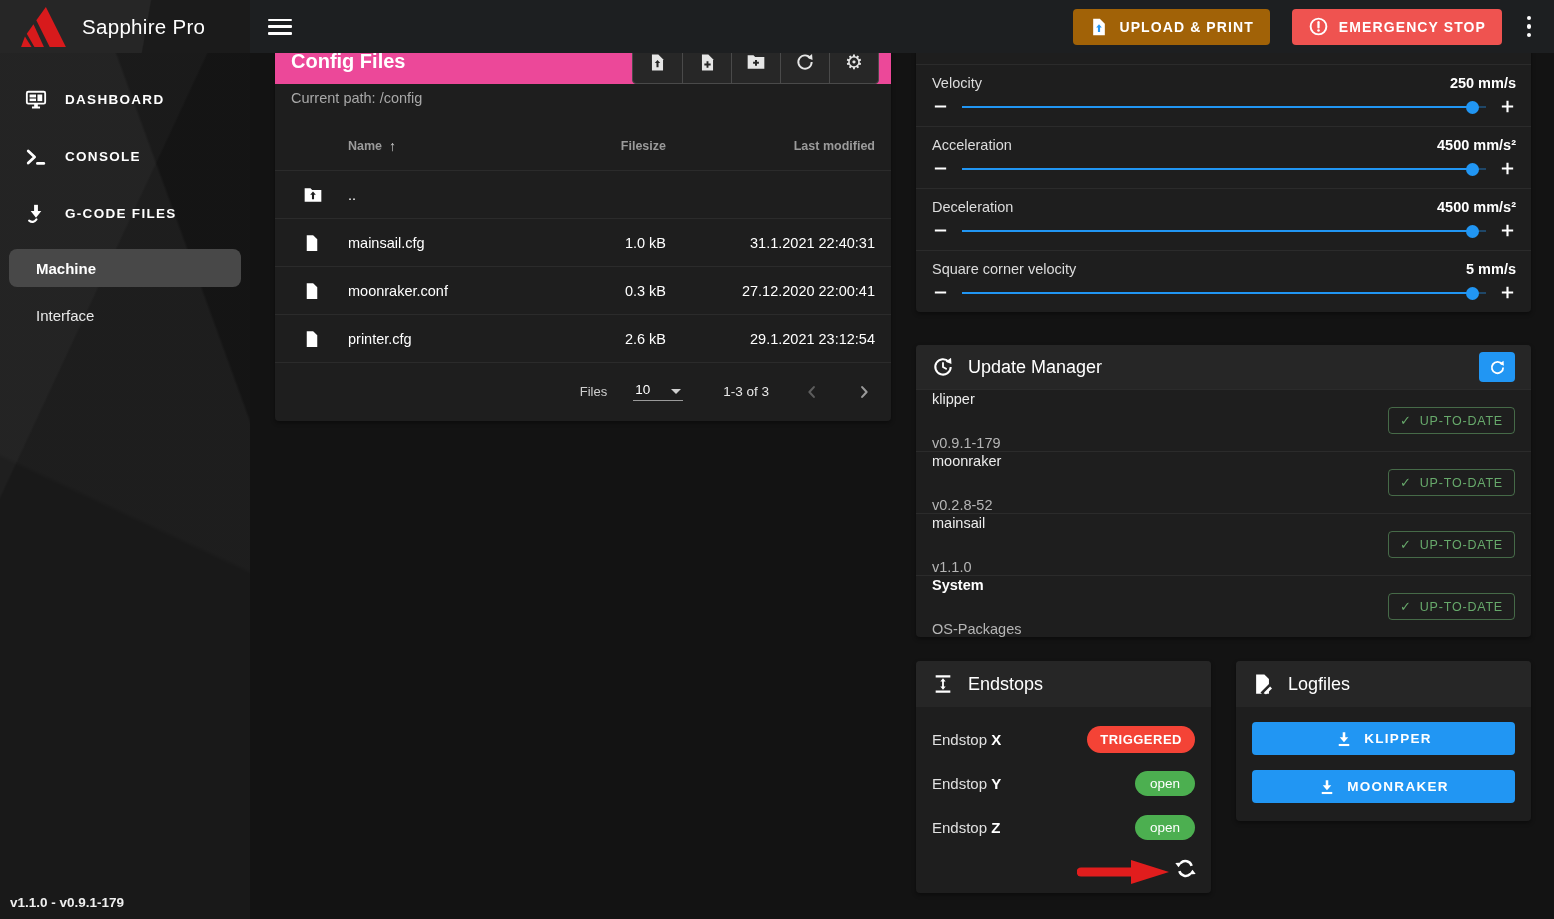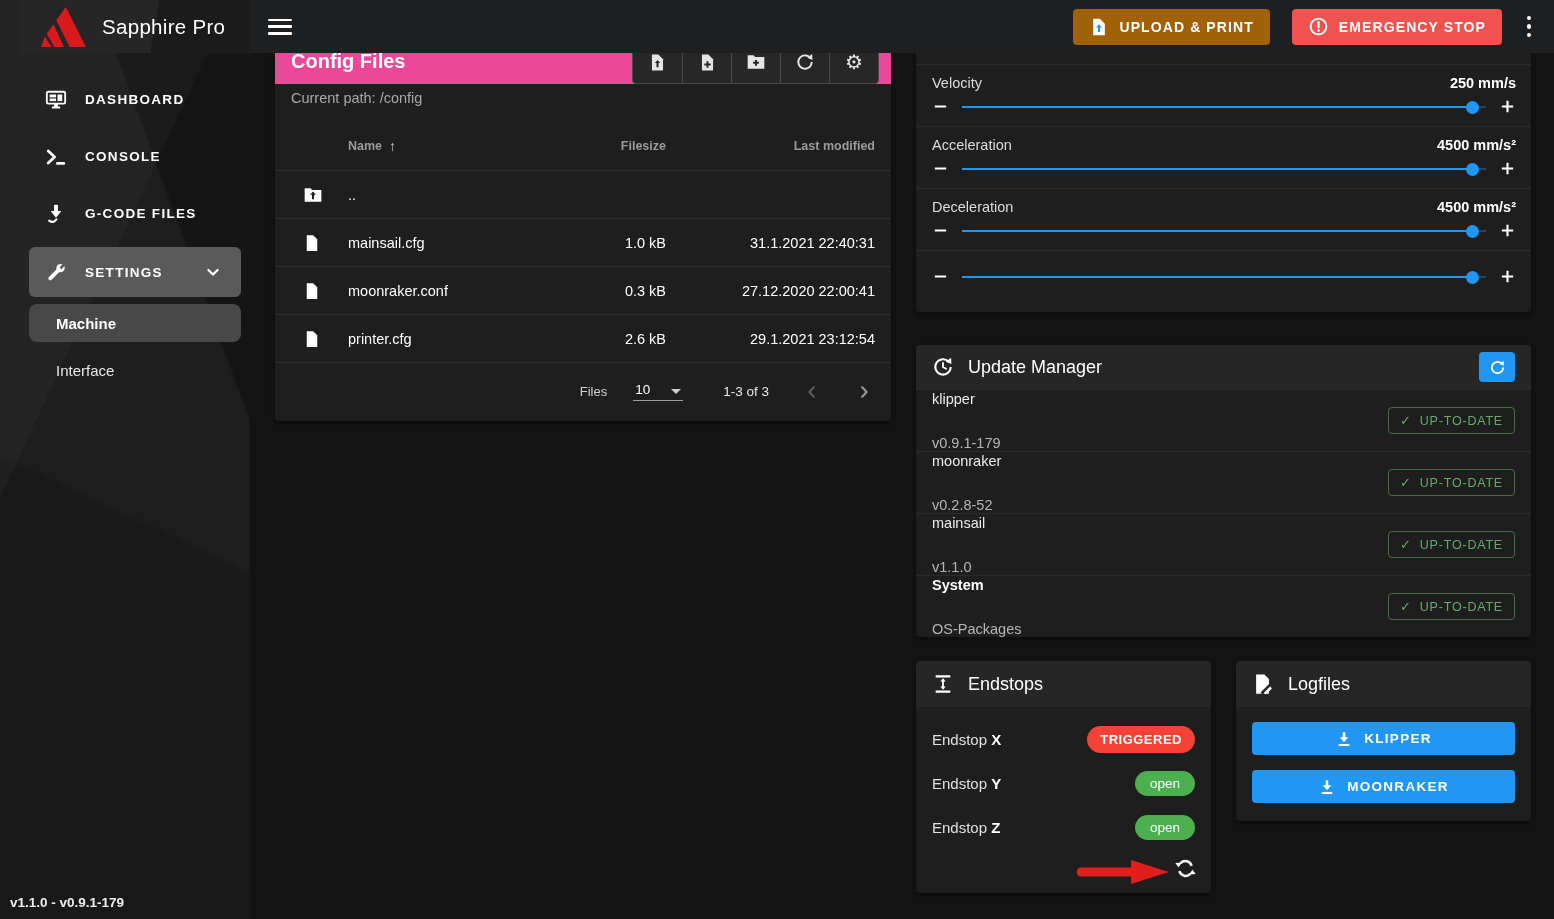--- a/index.html
+++ b/index.html
@@ -21,21 +21,21 @@
   .dots-menu { width:26px; height:26px; margin:0 12px 0 14px; display:flex; flex-direction:column;
     align-items:center; justify-content:center; gap:4px; cursor:pointer; }
   .dots-menu i { width:4.4px; height:4.4px; border-radius:50%; background:#fff; }
 
   
   .sidebar { position:absolute; left:0; top:0; width:250px; height:919px; z-index:30;
     background:
       linear-gradient(115deg, rgba(255,255,255,0.028) 0 34%, rgba(255,255,255,0) 34.4%),
       linear-gradient(250deg, rgba(0,0,0,0.30) 0 26%, rgba(0,0,0,0) 26.5%),
       linear-gradient(205deg, rgba(255,255,255,0.018) 0 55%, rgba(255,255,255,0) 55.5%),
-      #191919; padding-left: 20px; }
+      #191919; }
   .brand { height:53px; display:flex; align-items:center; padding-left:20px;
     background:linear-gradient(100deg, #262626 58%, #1b1b1b 58.5%); }
   .brand-title { color:#fff; font-size:20.5px; font-weight:500; margin-left:16px; letter-spacing:.3px; }
   .nav { padding-top:18px;text-align:right; }
   .nav-item { height:57px; display:flex; align-items:center; padding-left:25px; cursor:pointer; }
   .nav-item .lbl { color:#fff; font-size:13.5px; font-weight:bold; letter-spacing:1.3px; margin-left:18px; }
   .nav-item.pill { margin:5px 9px 0 9px; padding-left:16px; height:50px; border-radius:6px; background:#5a5a5a; }
   .nav-sub { margin:7px 9px 0 9px; height:38px; border-radius:8px; display:flex; align-items:center;
     padding-left:27px; color:#fff; font-size:15px; font-weight:bold; cursor:pointer; }
   .nav-sub.active { background:#484848; }
@@ -203,33 +203,20 @@
       <div class="nav-item">
         <span style="display:flex">
           <svg width="22" height="22" viewBox="0 0 24 24">
               <path d="M12 2 v7.5" stroke="#fff" stroke-width="4.2"></path>
               <path d="M6.2 8.6 h11.6 L12 16 Z" fill="#fff"></path>
               <path d="M4.5 19.2 q4.5 3.4 8 -1.4" stroke="#fff" stroke-width="2.3" fill="none" stroke-linecap="round"></path>
             </svg>
         </span>
         <span class="lbl">G-CODE FILES</span>
       </div>
-      <div class="nav-item pill">
-        <span style="display:flex">
-          <svg width="22" height="22" viewBox="0 0 24 24">
-              <path d="M21.5 7.7c0 2.6-2.1 4.7-4.7 4.7-.5 0-1-.1-1.4-.2l-8.2 8.2c-.8.8-2.1.8-2.9 0s-.8-2.1 0-2.9l8.2-8.2c-.2-.5-.2-.9-.2-1.4 0-2.6 2.1-4.7 4.7-4.7.7 0 1.4.2 2 .5l-3.2 3.1 2.2 2.2 3.1-3.2c.2.6.4 1.2.4 1.9z" fill="#fff"></path>
-            </svg>
-        </span>
-        <span class="lbl">SETTINGS</span>
-        <span class="chev-settings">
-          <svg width="20" height="20" viewBox="0 0 24 24">
-              <path d="M6.5 9.5 l5.5 5.5 5.5-5.5" stroke="#fff" stroke-width="2.6" fill="none" stroke-linecap="round" stroke-linejoin="round"></path>
-            </svg>
-        </span>
-      </div>
       <div class="nav-sub active">
         <span>Machine</span>
       </div>
       <div class="nav-sub plain">
         <span>Interface</span>
       </div>
     </div>
 
     <div class="side-version">v1.1.0 - v0.9.1-179</div>
   </div>
@@ -431,20 +418,24 @@
           </div>
           <span class="stepper">
               <svg width="17" height="17" viewBox="0 0 24 24">
                 <path d="M4 12 h16 M12 4 v16" stroke="#fff" stroke-width="3"></path>
               </svg>
             </span>
         </div>
       </div>
 
       <div class="slider-row">
+        <div class="srow-top">
+          <span class="srow-label">Square corner velocity</span>
+          <span class="srow-value">5 mm/s</span>
+        </div>
         <div class="srow-bottom">
           <span class="stepper">
               <svg width="17" height="17" viewBox="0 0 24 24">
                 <path d="M4 12 h16" stroke="#fff" stroke-width="3"></path>
               </svg>
             </span>
           <div class="slider-track">
             <div class="slider-rail"></div>
               <div class="slider-fill" style="width: 97.5%;"></div>
               <div class="slider-thumb" style="left: 97.5%;"></div>

